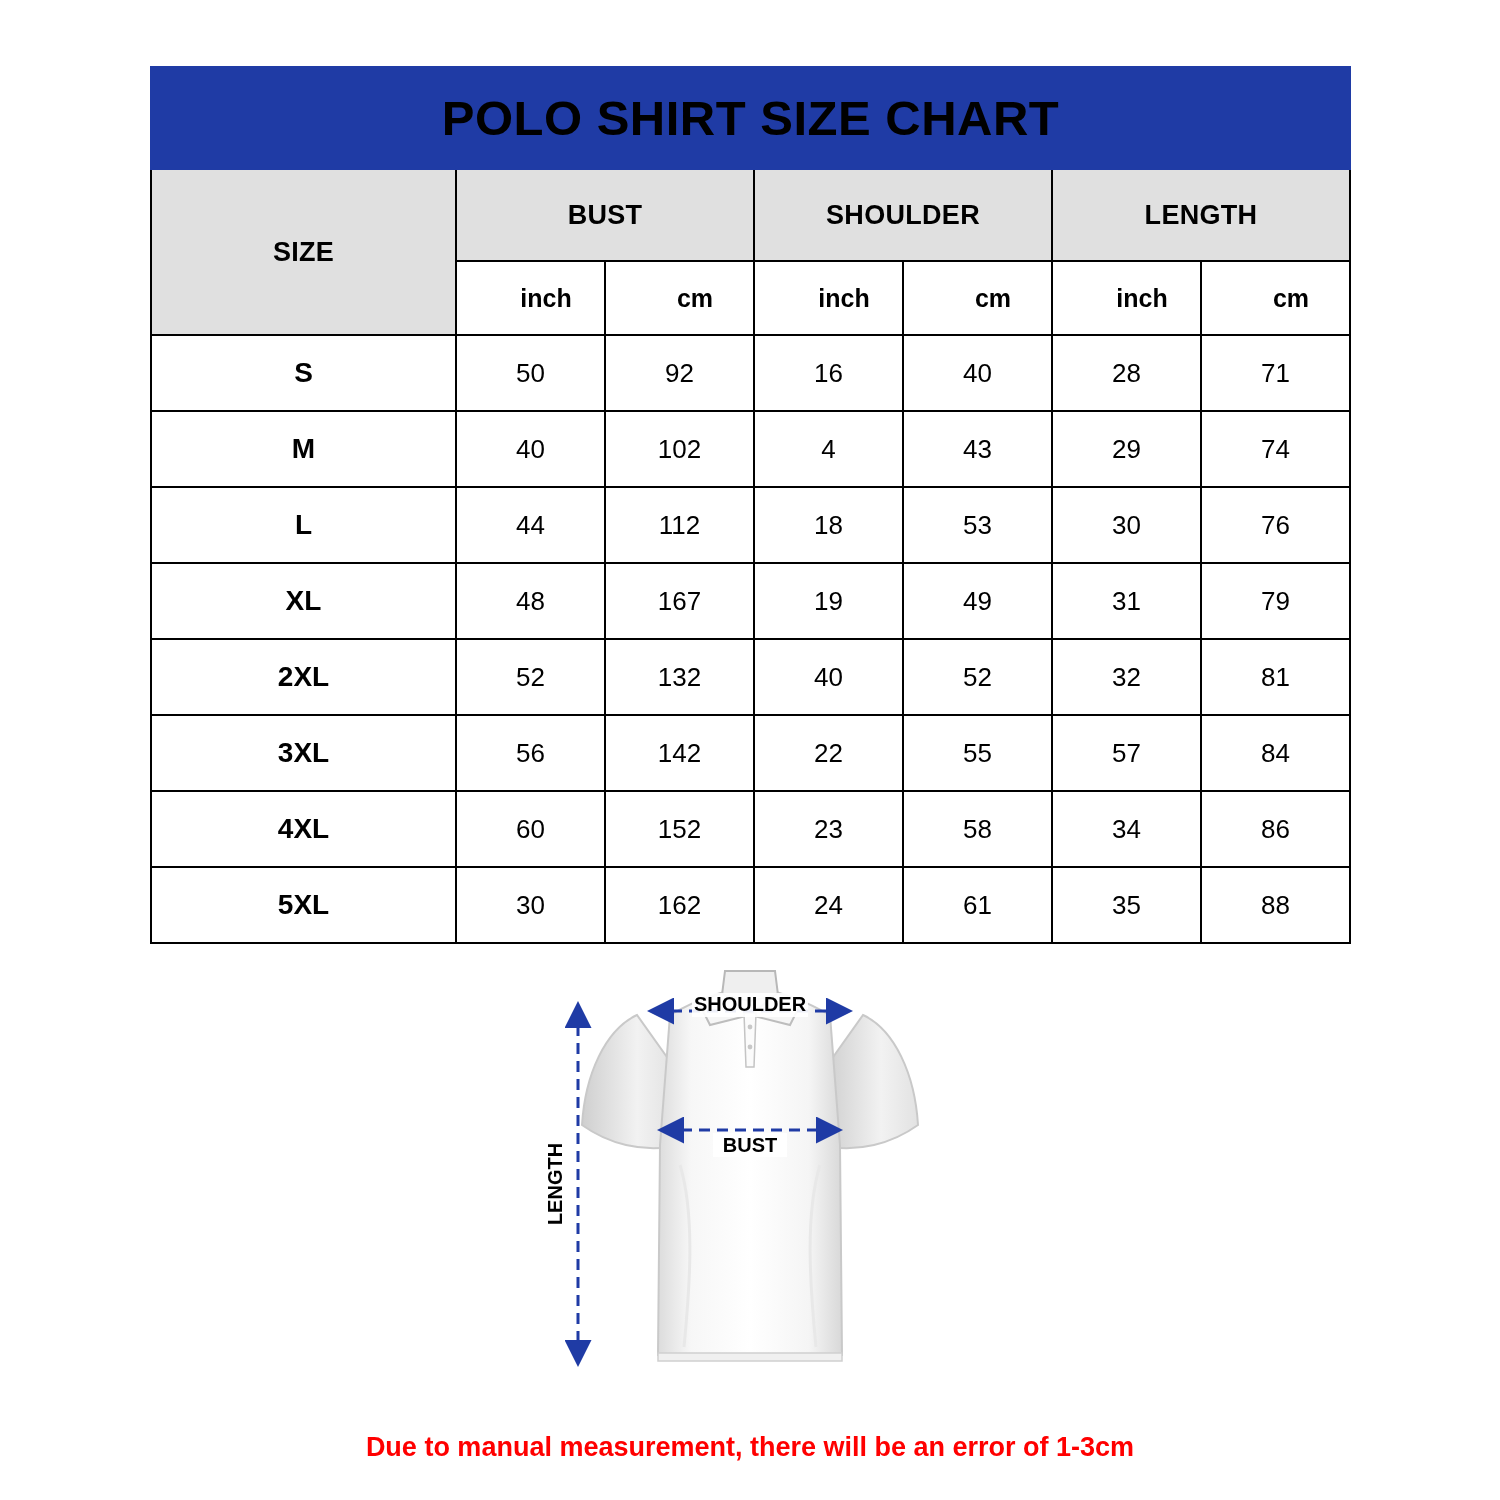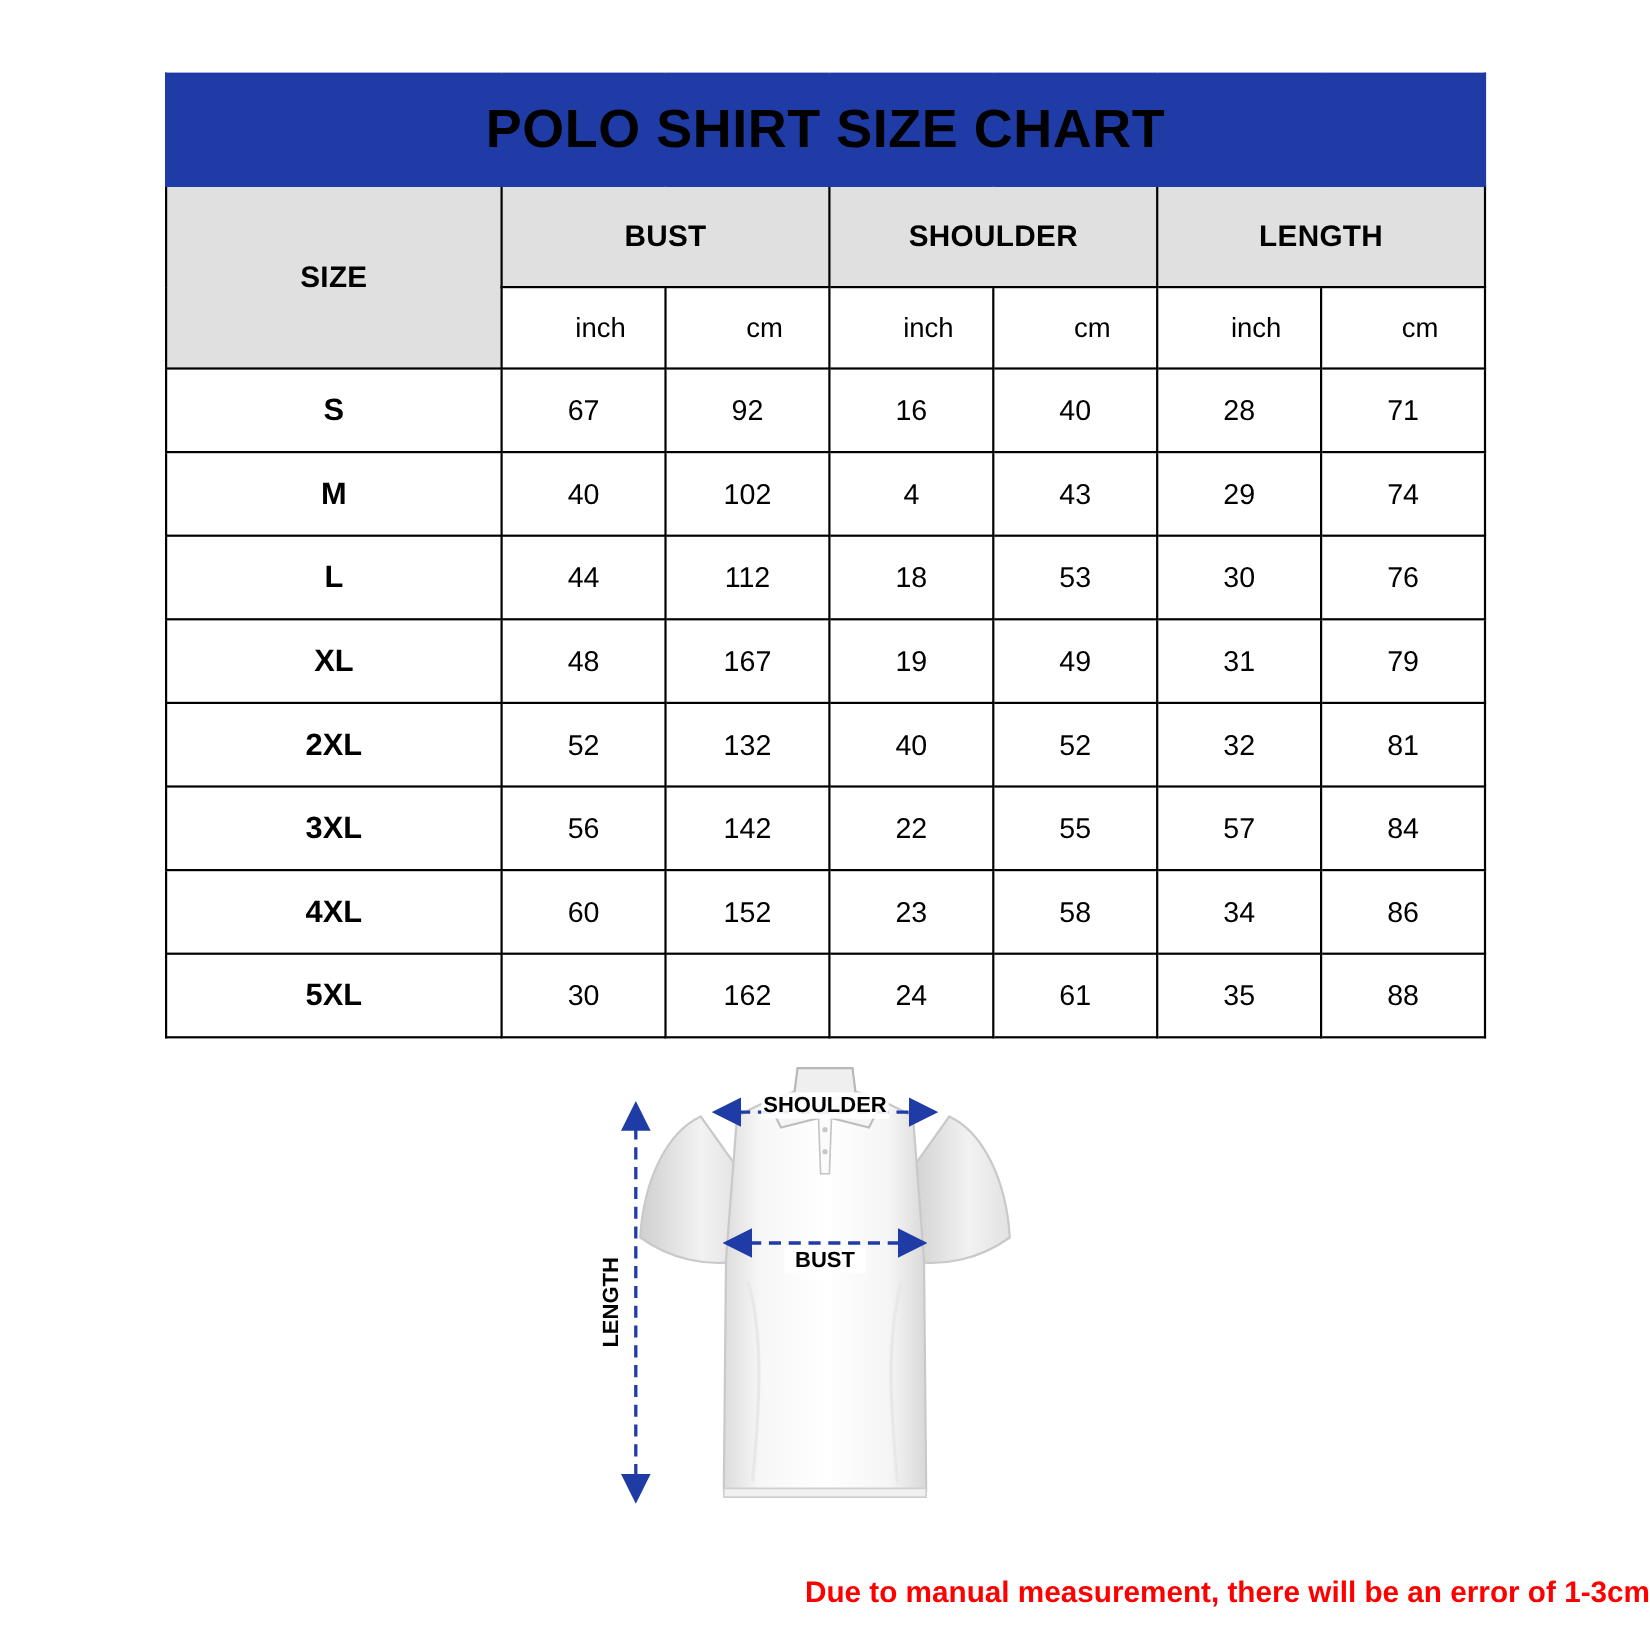--- a/index.html
+++ b/index.html
@@ -45,21 +45,21 @@
   }
   .grp-head {
     background: #e0e0e0;
     font-size: 27px;
     font-weight: bold;
     height: 88px;
     letter-spacing: 0.3px;
   }
   .unit-head {
     font-size: 25px;
-    font-weight: normal;
+    font-weight: bold;
     height: 70px;
     background: #ffffff;
     padding-left: 32px;
   }
   .size-cell {
     font-size: 28px;
     font-weight: bold;
     height: 72px;
   }
   .val-cell {
@@ -80,21 +80,21 @@
     width: 1200px;
     height: 450px;
   }
   .illus svg { display: block; }
 
   .note {
     position: absolute;
     left: 0;
     top: 1432px;
     width: 1500px;
-    text-align: right;
+    text-align: center;
     color: #ff0000;
     font-size: 27px;
     font-weight: bold;
   }
 </style>
 </head>
 <body>
 
 <div id="page">
 
@@ -123,21 +123,21 @@
           <td class="unit-head">inch</td>
           <td class="unit-head">cm</td>
           <td class="unit-head">inch</td>
           <td class="unit-head">cm</td>
           <td class="unit-head">inch</td>
           <td class="unit-head">cm</td>
         </tr>
 
         <tr>
           <td class="size-cell">S</td>
-          <td class="val-cell">67</td>
+          <td class="val-cell">50</td>
           <td class="val-cell">92</td>
           <td class="val-cell">16</td>
           <td class="val-cell">40</td>
           <td class="val-cell">28</td>
           <td class="val-cell">71</td>
         </tr>
         <tr>
           <td class="size-cell">M</td>
           <td class="val-cell">40</td>
           <td class="val-cell">102</td>

